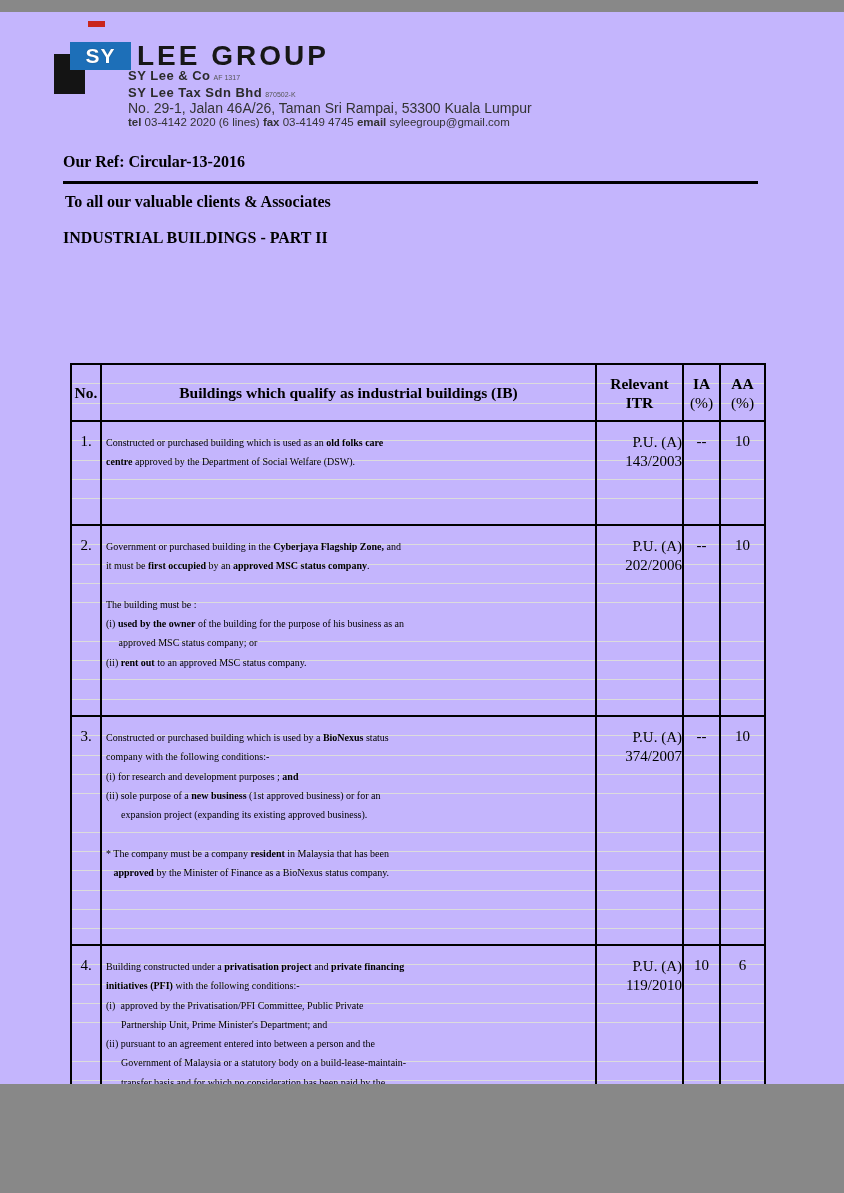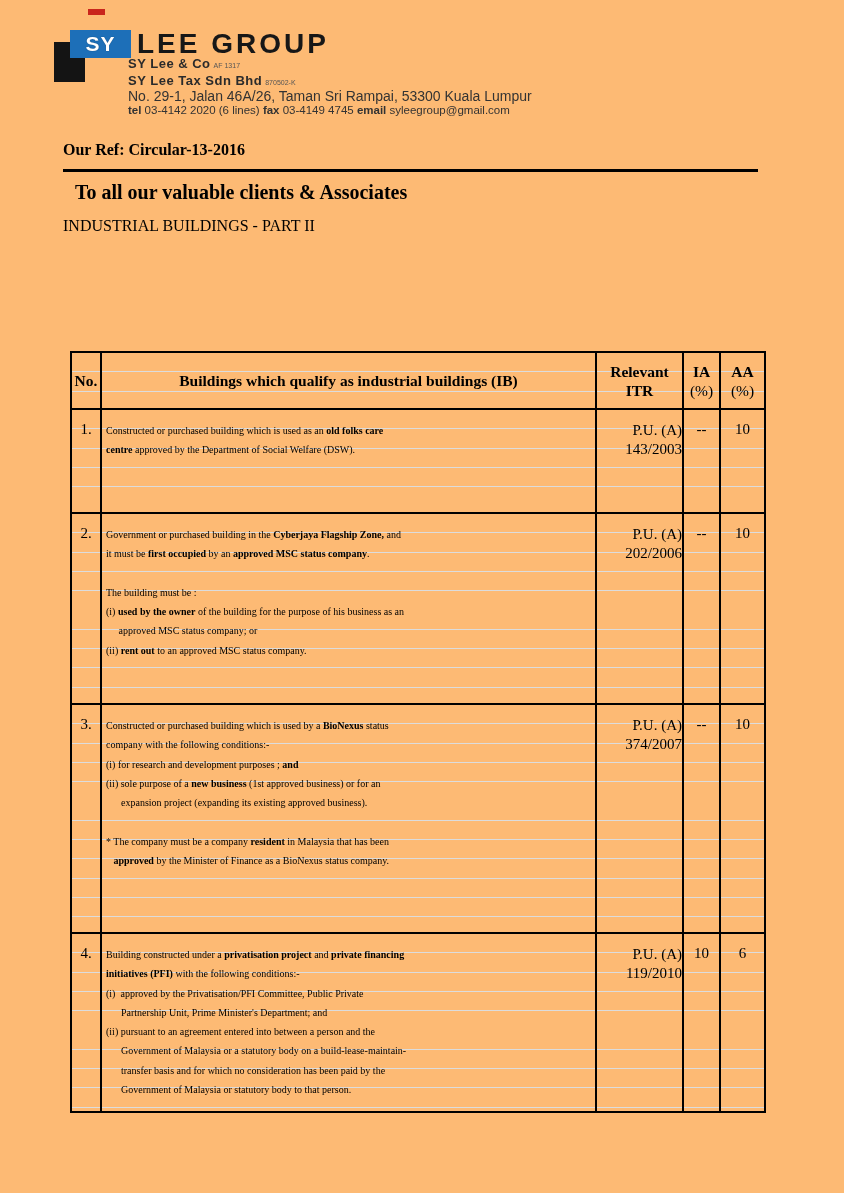--- a/index.html
+++ b/index.html
@@ -1,20 +1,20 @@
 <!DOCTYPE html>
 <html><head>
 <meta charset="utf-8">
 <style>
   html,body{margin:0;padding:0;background:#888;}
   #page{
     position:relative;
-    width:844px;height:1193px;
-    background:#fdba74;
-    margin:0 auto;
+    width:844px;height:1072px;
+    background:#c4b5fd;
+    margin:12px auto;
     font-family:"Liberation Serif", serif;
     color:#000;
     overflow:hidden;
   }
   
   .lh{font-family:"Liberation Sans", sans-serif;}
   .red-mark{position:absolute;left:88px;top:9px;width:17px;height:6px;background:#c9251c;}
   .black-sq{position:absolute;left:54px;top:42px;width:31px;height:40px;background:#141414;}
   .blue-box{position:absolute;left:70px;top:30px;width:61px;height:28px;background:#1d6fb8;
     display:flex;align-items:center;justify-content:center;}
@@ -25,22 +25,22 @@
   .firm-block{position:absolute;left:128px;top:56px;line-height:13.5px;color:#2b2b2b;}
   .firm-name{font-size:13px;font-weight:bold;letter-spacing:0.5px;}
   .firm-reg{font-size:7px;font-weight:normal;color:#555;margin-left:3px;}
   .lh-address{font-size:14px;margin-top:1px;color:#333;}
   .lh-contact{font-size:11.5px;margin-top:0px;color:#333;}
   .lh-contact .b{font-weight:bold;}
   .lh-web{font-size:12.5px;font-weight:bold;letter-spacing:1px;color:#222;margin-top:0px;}
   
   .our-ref{position:absolute;left:63px;top:141px;font-size:16px;font-weight:bold;}
   .rule{position:absolute;left:63px;top:169px;width:695px;height:3px;background:#000;}
-  .salutation{position:absolute;left:75px;top:181px;font-size:20px;font-weight:bold;}
-  .subject{position:absolute;left:63px;top:217px;font-size:16px;font-weight:normal;}
+  .salutation{position:absolute;left:65px;top:181px;font-size:16px;font-weight:bold;}
+  .subject{position:absolute;left:63px;top:217px;font-size:16px;font-weight:bold;}
   .intro{position:absolute;left:63px;top:252px;width:700px;font-size:16px;
     line-height:23px;text-align:justify;}
   
   .tbl-wrap{position:absolute;left:70px;top:351px;}
   table{border-collapse:collapse;table-layout:fixed;width:694px;}
   th,td{border:2px solid #000;vertical-align:top;padding:0;
     background-image:repeating-linear-gradient(to bottom,
       transparent 0px, transparent 18.4px, #dcdcdc 18.4px, #dcdcdc 19.3px);}
   thead th{vertical-align:middle;font-size:15.5px;font-weight:bold;text-align:center;
     height:55px;line-height:19px;}

